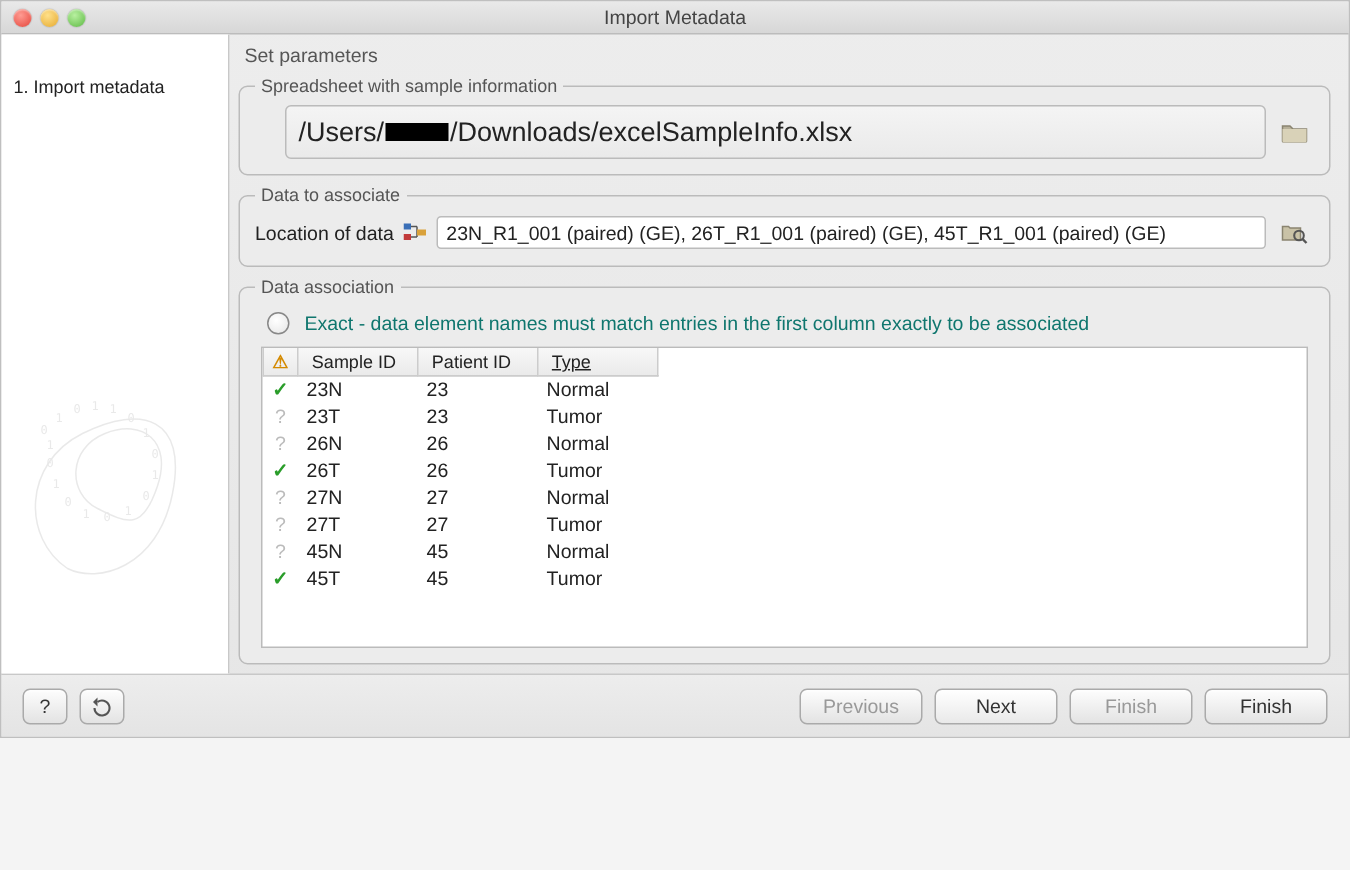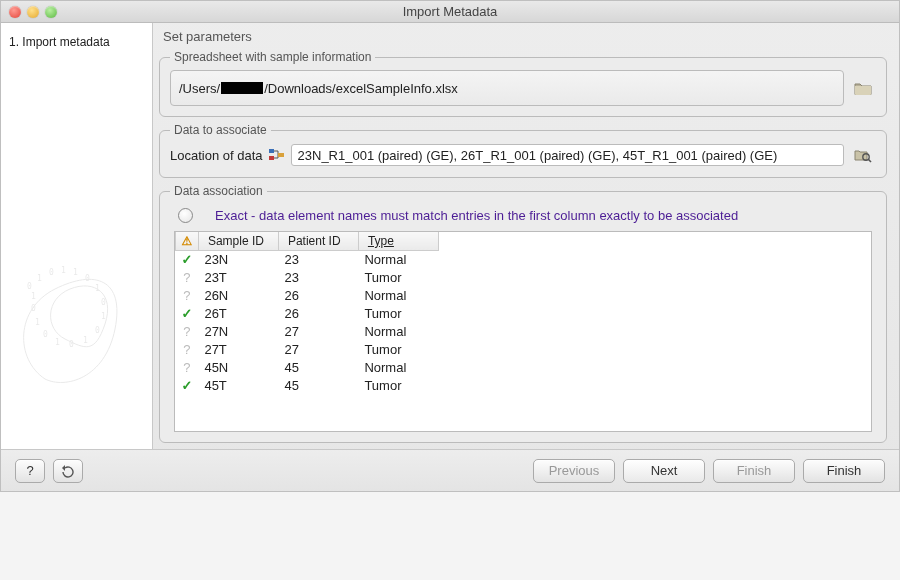--- a/index.html
+++ b/index.html
@@ -47,21 +47,21 @@
   .content {
     flex: 1;
     display: flex;
     min-height: 0;
   }
   .sidebar {
     width: 152px;
     flex-shrink: 0;
     border-right: 1px solid #c8c8c8;
     background: #fff;
-    padding: 12px 8px;
+    padding: 28px 8px;
   }
   .sidebar-item {
     font-size: 12px;
     color: #222;
   }
   .main {
     flex: 1;
     padding: 6px 12px 6px 6px;
     display: flex;
     flex-direction: column;
@@ -92,24 +92,25 @@
   }
   .path-field {
     flex: 1;
     height: 28px;
     background: linear-gradient(#f4f4f4,#eaeaea);
     border: 1px solid #bbb;
     border-radius: 4px;
     padding: 17px 8px;
     display: flex;
     align-items: center;
-    font-size: 13px;
+    font-size: 18px;
     color: #222;
     white-space: nowrap;
     overflow: hidden;
+    margin-left: 20px;
   }
   .redact {
     display: inline-block;
     width: 42px; height: 12px;
     background: #000;
     vertical-align: middle;
     margin: 0 1px;
   }
   .iconbtn {
     width: 26px; height: 24px;
@@ -127,24 +128,24 @@
     display: flex;
     align-items: center;
     font-size: 13px;
     color: #222;
     white-space: nowrap;
     overflow: hidden;
   }
   .radio-row {
     display: flex;
     align-items: flex-start;
-    gap: 22px;
+    gap: 10px;
     padding: 4px 8px;
     font-size: 13px;
-    color: #4c1d95;
+    color: #0f766e;
   }
   .radio {
     width: 15px; height: 15px;
     border-radius: 50%;
     border: 1px solid #888;
     background: radial-gradient(circle at 40% 35%, #fff, #e5e5e5);
     display: flex; align-items:center; justify-content:center;
     flex-shrink:0;
   }
   .radio.checked::after {

